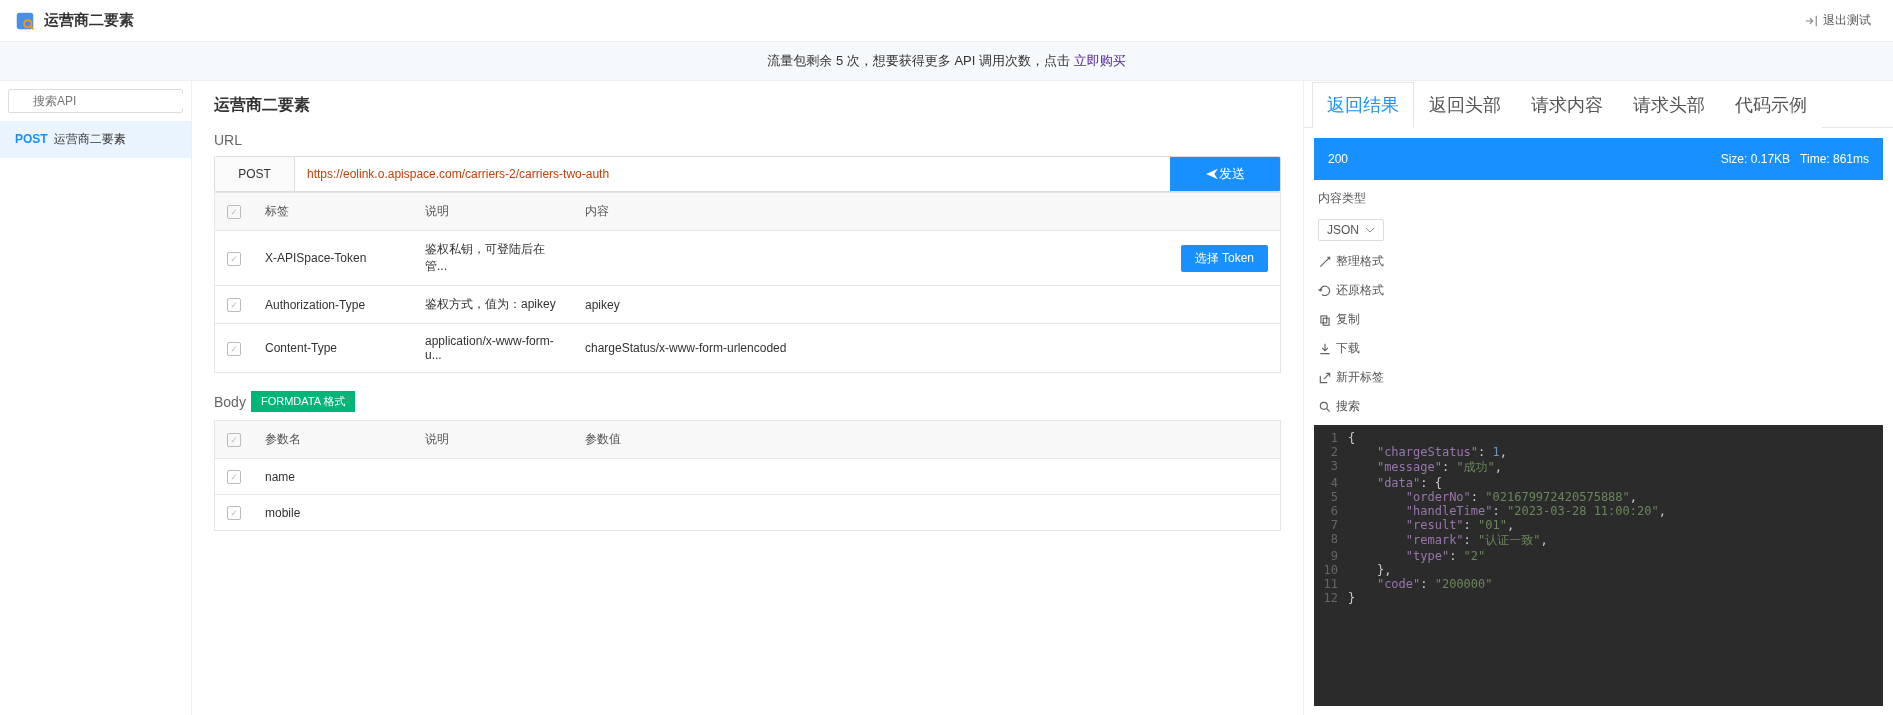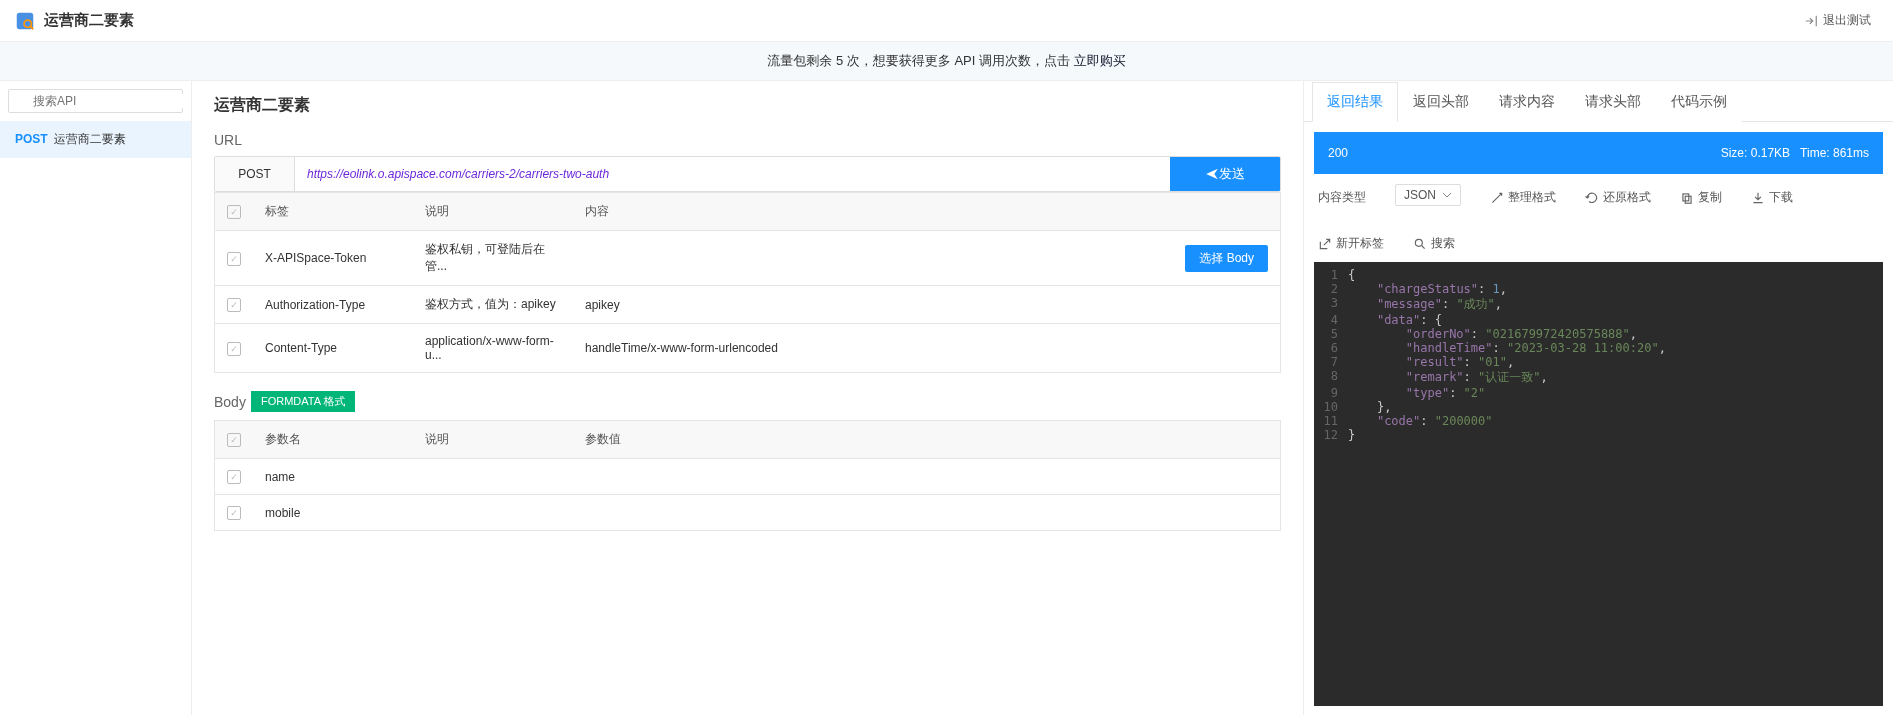--- a/index.html
+++ b/index.html
@@ -4,56 +4,56 @@
 <style>
 * { box-sizing: border-box; margin: 0; padding: 0; }
 body { font-family: "Microsoft YaHei", "PingFang SC", sans-serif; font-size: 13px; color: #333; background: #fff; }
 .topbar { display: flex; align-items: center; justify-content: space-between; padding: 8px 14px; border-bottom: 1px solid #eee; height: 42px; }
 .topbar-left { display: flex; align-items: center; gap: 8px; font-size: 15px; font-weight: 600; }
 .logo-icon { width: 22px; height: 22px; display: inline-flex; align-items: center; justify-content: center; }
 .exit-btn { display: flex; align-items: center; gap: 5px; font-size: 12px; color: #555; cursor: pointer; padding: 4px 8px; }
 
 .announce { text-align: center; padding: 10px 0; font-size: 13px; color: #333; background: #f5f9fc; border-bottom: 1px solid #eee; }
 .announce .count { color: #333; }
-.announce .link { color: #0f172a; cursor: pointer; }
+.announce .link { color: #4c1d95; cursor: pointer; }
 
 .layout { display: flex; height: calc(100vh - 42px - 38px); }
 .sidebar { width: 192px; border-right: 1px solid #eee; background: #fff; display: flex; flex-direction: column; }
 .search-box { margin: 8px; display: flex; align-items: center; border: 1px solid #ddd; border-radius: 2px; padding: 4px 6px; gap: 18px; color: #aaa; font-size: 12px; }
 .search-box input { border: none; outline: none; flex: 1; font-size: 12px; }
 .side-item { padding: 10px 15px; font-size: 12px; background: #eaf4ff; cursor: pointer; }
 .side-item .method { color: #1890ff; font-weight: 600; margin-right: 6px; }
 
 .main { flex: 1; overflow: auto; padding: 14px 22px; background: #fff; }
 .main h2 { font-size: 16px; font-weight: 600; margin-bottom: 16px; }
 .section-label { font-size: 14px; color: #666; margin: 12px 0 8px; }
 
 .url-row { display: flex; border: 1px solid #ddd; border-radius: 2px; overflow: hidden; }
 .url-method { width: 80px; text-align: center; padding: 10px 0; border-right: 1px solid #ddd; background: #fafafa; font-size: 12px; }
-.url-input { flex: 1; padding: 10px 12px; font-size: 12px; color: #6d28d9; font-style: italic; }
+.url-input { flex: 1; padding: 10px 12px; font-size: 12px; color: #c2410c; }
 .send-btn { width: 110px; background: #1890ff; color: #fff; display: flex; align-items: center; justify-content: center; font-size: 13px; cursor: pointer; }
 
 .tbl { width: 100%; border: 1px solid #e5e5e5; border-collapse: collapse; font-size: 12px; }
 .tbl th, .tbl td { border-bottom: 1px solid #e5e5e5; padding: 10px 12px; text-align: left; vertical-align: middle; }
 .tbl th { background: #f8f8f8; font-weight: 500; color: #555; }
 .tbl td { color: #333; }
 .chk-col { width: 36px; text-align: center; }
 .chk { width: 14px; height: 14px; border: 1px solid #bbb; border-radius: 2px; display: inline-flex; align-items: center; justify-content: center; color: #bbb; font-size: 9px; }
 .token-btn { background: #1890ff; color: #fff; padding: 5px 14px; border-radius: 2px; font-size: 12px; cursor: pointer; display: inline-block; }
 .token-cell { display: flex; align-items: center; justify-content: space-between; gap: 10px; }
 
 .body-hdr { display: flex; align-items: center; gap: 5px; margin: 18px 0 8px; }
 .badge { background: #00b578; color: #fff; font-size: 11px; padding: 3px 10px; border-radius: 0; }
 
 .right { width: 590px; border-left: 1px solid #eee; display: flex; flex-direction: column; background: #fff; }
 .rtabs { display: flex; border-bottom: 1px solid #e5e5e5; padding: 0 8px; }
-.rtab { padding: 10px 14px; font-size: 14px; color: #555; cursor: pointer; border: 1px solid transparent; border-bottom: none; position: relative; top: 1px; background: #fff; }
+.rtab { padding: 10px 14px; font-size: 18px; color: #555; cursor: pointer; border: 1px solid transparent; border-bottom: none; position: relative; top: 1px; background: #fff; }
 .rtab.active { border-color: #e5e5e5; color: #1890ff; border-bottom: 1px solid #fff; }
 .status-bar { background: #1890ff; color: #fff; display: flex; align-items: center; justify-content: space-between; padding: 14px 14px; font-size: 12px; margin: 10px 10px 0; }
-.toolbar { display: flex; align-items: flex-end; gap: 29px; padding: 10px 14px; font-size: 12px; color: #555; flex-wrap: wrap; }
+.toolbar { display: flex; align-items: flex-start; gap: 12px; padding: 10px 14px; font-size: 12px; color: #555; flex-wrap: wrap; flex-direction: column; }
 .tool-item { display: flex; align-items: center; gap: 4px; cursor: pointer; }
 .ctype-sel { border: 1px solid #ddd; padding: 3px 8px; display: flex; align-items: center; gap: 6px; border-radius: 2px; }
 .code-area { flex: 1; margin: 0 10px 10px; background: #2b2b2b; color: #ccc; font-family: Consolas, monospace; font-size: 12px; overflow: auto; padding: 6px 0; }
 .code-line { display: flex; }
 .gutter { width: 34px; text-align: right; padding-right: 10px; color: #666; user-select: none; flex-shrink: 0; }
 .code-txt { white-space: pre; }
 .punc { color: #ccc; } .key { color: #9876aa; } .str { color: #6a8759; } .num { color: #6897bb; }
 .ico { width: 14px; height: 14px; display: inline-block; }
 </style>
 </head>
@@ -120,35 +120,35 @@
       </tr>
         </thead>
       <tbody>
         <tr>
           <td class="chk-col"><span class="chk">✓</span></td>
           <td>X-APISpace-Token</td>
           <td>鉴权私钥，可登陆后在管...</td>
           <td>
               <div class="token-cell">
                 <span></span>
-                <span class="token-btn">选择 Body</span>
+                <span class="token-btn">选择 Token</span>
               </div>
             </td>
         </tr>
         <tr>
           <td class="chk-col"><span class="chk">✓</span></td>
           <td>Authorization-Type</td>
           <td>鉴权方式，值为：apikey</td>
           <td>apikey</td>
         </tr>
         <tr>
           <td class="chk-col"><span class="chk">✓</span></td>
           <td>Content-Type</td>
           <td>application/x-www-form-u...</td>
-          <td>handleTime/x-www-form-urlencoded</td>
+          <td>chargeStatus/x-www-form-urlencoded</td>
         </tr>
       </tbody>
     </table>
 
     <div class="body-hdr">
       <span class="section-label" style="margin:0">Body</span>
       <span class="badge">FORMDATA 格式</span>
     </div>
     <table class="tbl">
       <thead>

